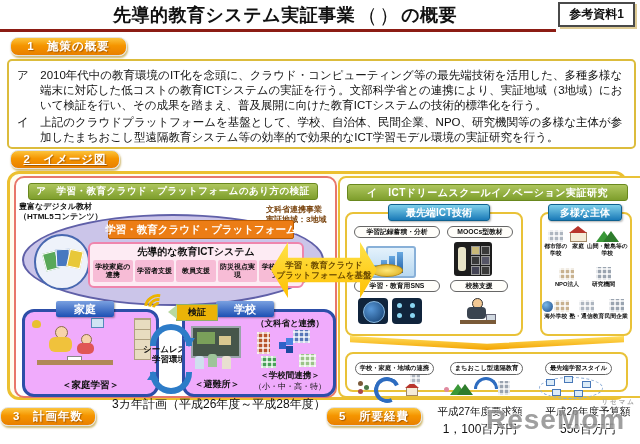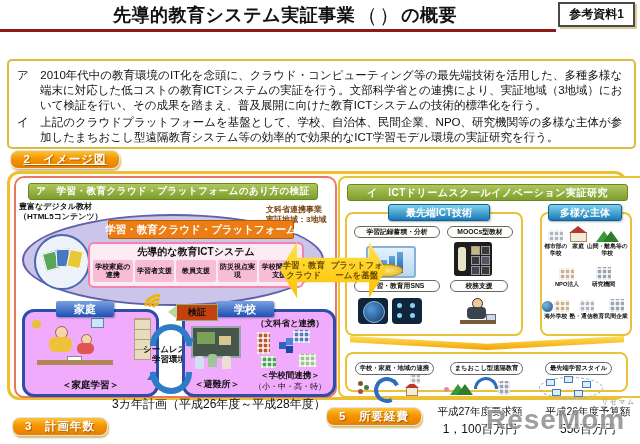--- a/index.html
+++ b/index.html
@@ -56,41 +56,41 @@
             display:flex;align-items:center;justify-content:center;z-index:2;white-space:nowrap;}
   .pinkbox{position:absolute;left:72px;top:64px;width:212px;height:42px;border:2px solid #ef85ad;
            background:#fdebf3;border-radius:6px;z-index:2;}
   .pb-title{text-align:center;font-size:10px;font-weight:bold;margin-top:1px;}
   .pb-cells{display:flex;gap:2px;padding:1px 3px;}
   .pb-cells .cell{flex:1;background:#f7bcd6;border-radius:2px;font-size:7px;font-weight:bold;
                   text-align:center;line-height:8px;padding:2px 0;height:18px;display:flex;
                   align-items:center;justify-content:center;}
   .bluebox{position:absolute;border:3px solid #2d4ea8;border-radius:12px;background:#f0abfc;}
   .caption{position:absolute;font-weight:bold;text-align:center;}
-  .kensho{position:absolute;left:160px;top:126px;width:40px;height:15px;background:#c2410c;
+  .kensho{position:absolute;left:160px;top:126px;width:40px;height:15px;background:#eab308;
           border:1px solid #8fae6b;font-size:9px;font-weight:bold;display:flex;align-items:center;
           justify-content:center;z-index:4;}
   .kensho::before{content:'';position:absolute;left:-9px;top:0;border-top:7px solid transparent;
           border-bottom:7px solid transparent;border-right:9px solid #b8d8a0;}
   .wifi i{position:absolute;border:3px solid #ecb400;border-radius:50%;
           border-color:#ecb400 transparent transparent transparent;transform:rotate(-35deg);display:block;}
   .arc-up{position:absolute;width:30px;height:16px;border:6px solid #2d7cc8;border-bottom:none;
           border-radius:32px 32px 0 0;z-index:2;}
   .arc-up::after{content:'';position:absolute;right:-9px;top:8px;border-left:6px solid transparent;
           border-right:6px solid transparent;border-top:9px solid #2d7cc8;}
   .arc-dn{position:absolute;width:30px;height:16px;border:6px solid #2d7cc8;border-top:none;
           border-radius:0 0 32px 32px;z-index:2;}
   .arc-dn::after{content:'';position:absolute;left:-9px;bottom:8px;border-left:6px solid transparent;
           border-right:6px solid transparent;border-bottom:9px solid #2d7cc8;}
 
   
-  .bridge{position:absolute;left:280px;top:242px;width:106px;height:56px;z-index:6;
+  .bridge{position:absolute;left:271px;top:242px;width:106px;height:56px;z-index:6;
           background:linear-gradient(180deg,#ffe34a,#febf00);
           clip-path:polygon(0 50%,16% 0,16% 28%,84% 28%,84% 0,100% 50%,84% 100%,84% 72%,16% 72%,16% 100%);
-          display:flex;align-items:center;justify-content:center;
+          display:flex;flex-direction:column;align-items:center;justify-content:center;
           font-size:8.5px;font-weight:bold;color:#6b4a00;line-height:10px;text-align:center;}
 
   
   .goldbox{position:absolute;border:2px solid #e9c238;border-radius:8px;background:#fff;}
   .oval{position:absolute;border:1px solid #666;border-radius:12px;background:#fffefa;
         font-size:6.8px;font-weight:bold;display:flex;align-items:center;justify-content:center;
         white-space:nowrap;padding:0 3px;height:12px;box-sizing:border-box;}
   .vband{position:absolute;left:10px;top:158px;width:274px;height:14px;
          background:linear-gradient(#ffdf5e,#f3a300);
          clip-path:polygon(0 0,50% 55%,100% 0,100% 45%,50% 100%,0 45%);}
@@ -184,20 +184,21 @@
 
   <div class="title-row">
     <span class="title-main">先導的教育システム実証事業</span>
     <span class="paren">（</span>
     <span class="paren">）</span>
     <span class="title-main">の概要</span>
   </div>
   <div class="badge">参考資料1</div>
   <div class="redline"></div>
 
+  <div class="sec-btn" style="left:10px;top:37px;width:115px;">1　施策の概要</div>
   <div class="s1box">
     <p>ア　2010年代中の教育環境のIT化を念頭に、クラウド・コンピューティング等の最先端技術を活用した、多種多様な端末に対応した低コストの教育ICTシステムの実証を行う。文部科学省との連携により、実証地域（3地域）において検証を行い、その成果を踏まえ、普及展開に向けた教育ICTシステムの技術的標準化を行う。</p>
     <p>イ　上記のクラウドプラットフォームを基盤として、学校、自治体、民間企業、NPO、研究機関等の多様な主体が参加したまちおこし型遠隔教育システム等の効率的で効果的なICT学習モデル環境の実証研究を行う。</p>
   </div>
 
   <div class="sec-btn" style="left:10px;top:150px;width:108px;text-decoration:underline;">2　イメージ図</div>
   <div class="s2box"></div>
 
   <div class="panel lpanel">
     <div class="green-hd" style="left:12px;top:5px;width:288px;height:15px;font-size:9.5px;">ア　学習・教育クラウド・プラットフォームのあり方の検証</div>
@@ -420,21 +421,21 @@
           <div class="nn" style="left:12px;top:4px;"></div>
           <div class="nn" style="left:30px;top:1px;"></div>
           <div class="nn" style="left:48px;top:6px;"></div>
           <div class="nn" style="left:18px;top:14px;"></div>
           <div class="nn" style="left:40px;top:15px;"></div>
         </div>
       </div>
     </div>
   </div>
 
-  <div class="sec-btn" style="left:12px;top:407px;width:94px;margin-top:10px;">3　計画年数</div>
+  <div class="sec-btn" style="left:0;top:407px;width:94px;">3　計画年数</div>
   <div class="plan-text">3カ年計画（平成26年度～平成28年度）</div>
 
   <div class="sec-btn" style="left:326px;top:407px;width:94px;">5　所要経費</div>
   <div class="cost-col" style="left:424px;top:405px;width:112px;">
     <div class="cost-lb">平成27年度要求額</div>
     <div class="cost-val">1，100百万円</div>
   </div>
   <div class="cost-col" style="left:540px;top:405px;width:96px;">
     <div class="cost-lb">平成26年度予算額</div>
     <div class="cost-val">550百万円</div>

